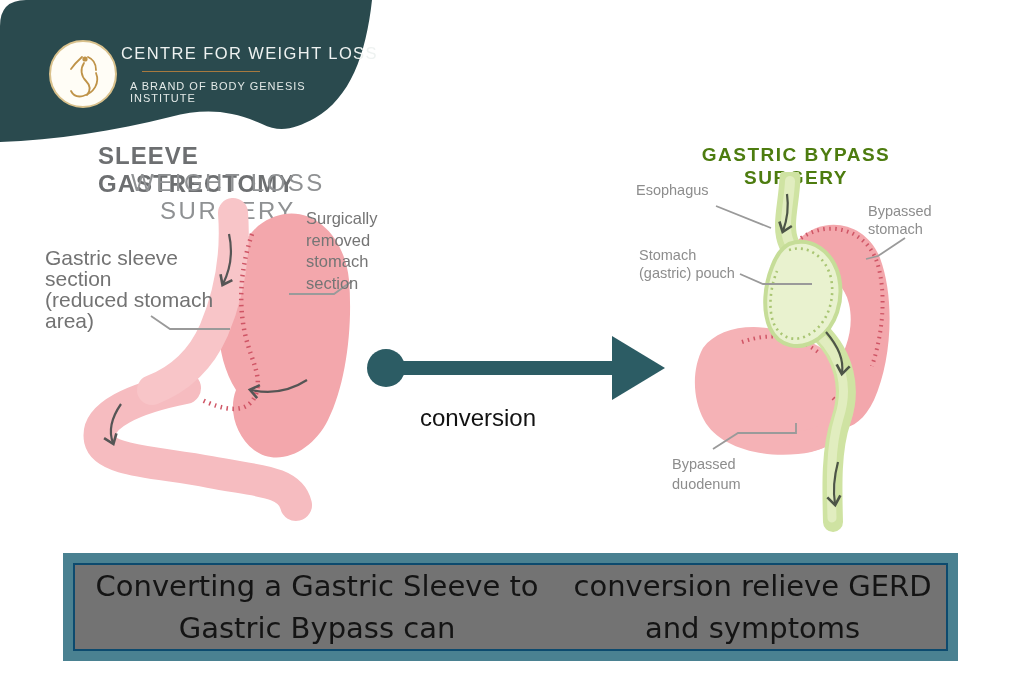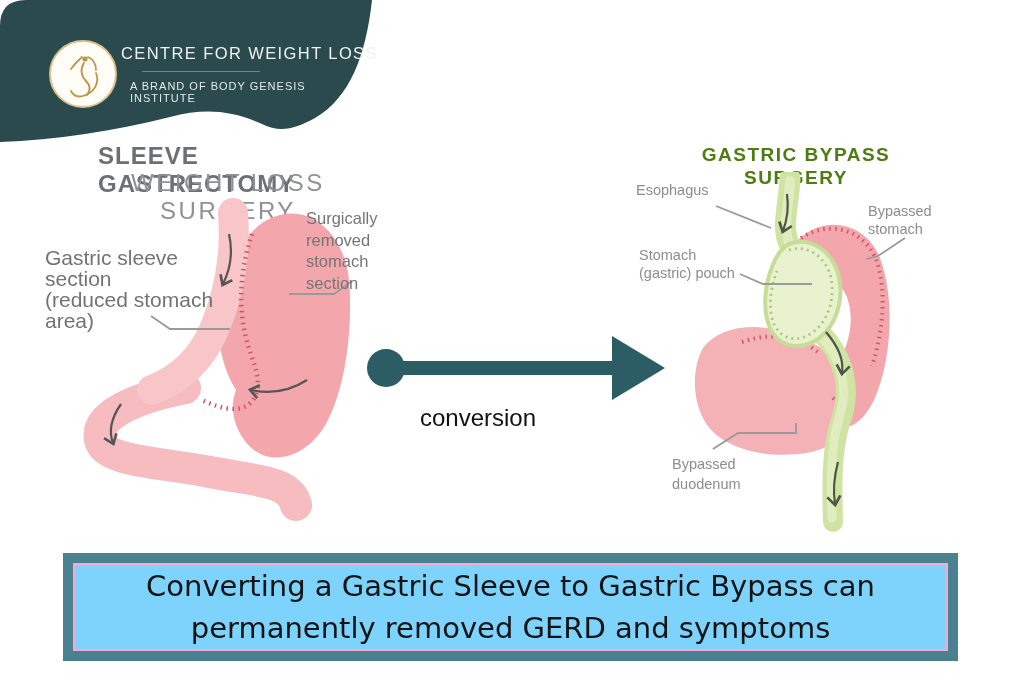--- a/index.html
+++ b/index.html
@@ -52,22 +52,22 @@
     position:absolute;left:420px;top:374px;width:190px;text-align:left;
     color:#121212;font-size:24px;font-weight:400;margin-top:30px;
   }
 
   
   .caption-box{
     position:absolute;left:63px;top:553px;width:895px;height:108px;
     background:#4a8191;box-sizing:border-box;padding:10px;
   }
   .caption-inner{
-    width:100%;height:100%;background:#7dd3fc;border:2px solid #f9a8d4;
-    box-sizing:border-box;display:flex;flex-direction:column;justify-content:center;
+    width:100%;height:100%;background:#737373;border:2px solid #0c4a6e;
+    box-sizing:border-box;display:flex;flex-direction:row;justify-content:center;
   }
   .caption-line{
     text-align:center;color:#141414;font-size:29px;line-height:42px;
     font-family:"DejaVu Sans",sans-serif;font-weight:500;
   }
 </style>
 </head>
 <body>
 
 <div class="canvas">
@@ -192,17 +192,17 @@
   <div class="lbl lbl-bypassed-stomach">Bypassed
 stomach</div>
   <div class="lbl lbl-pouch">Stomach
 (gastric) pouch</div>
   <div class="lbl lbl-duodenum">Bypassed
 duodenum</div>
 
   <div class="caption-box">
     <div class="caption-inner">
       <div class="caption-line">Converting a Gastric Sleeve to Gastric Bypass can</div>
-      <div class="caption-line">permanently removed GERD and symptoms</div>
+      <div class="caption-line">conversion relieve GERD and symptoms</div>
     </div>
   </div>
 
 </div>
 
 </body></html>

